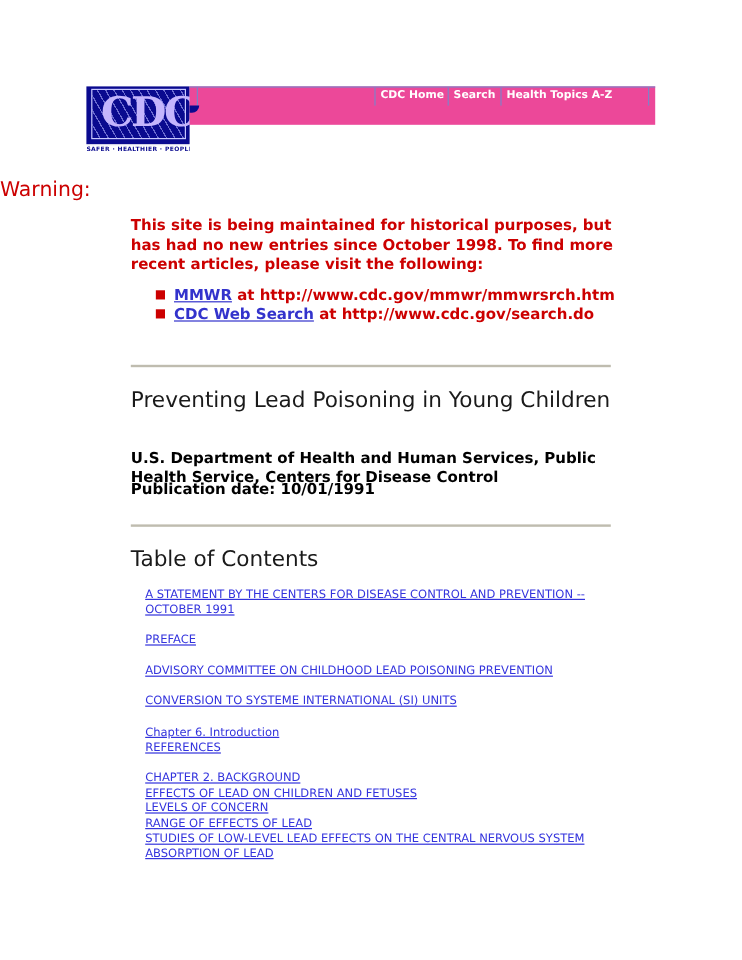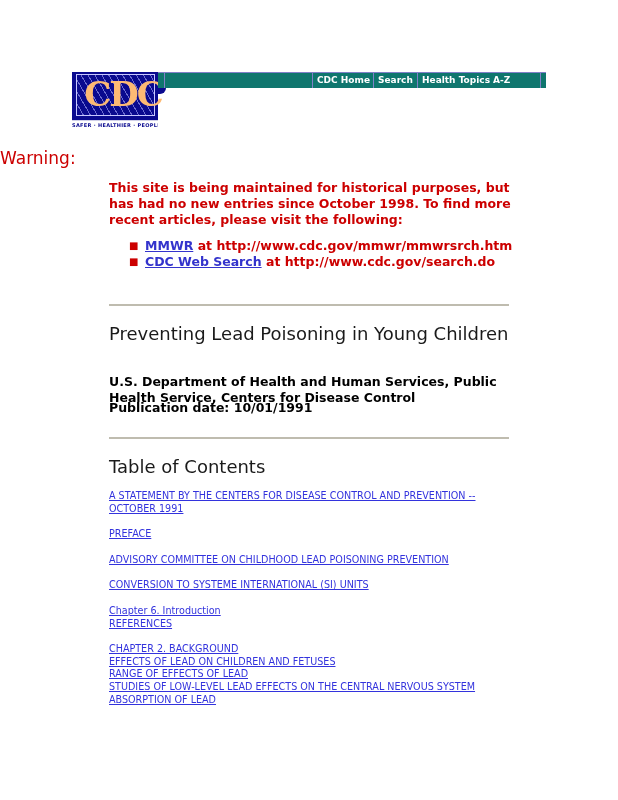--- a/index.html
+++ b/index.html
@@ -4,24 +4,24 @@
   <style>
     html, body { margin: 0; padding: 0; background: #ffffff; }
     body { width: 618px; height: 800px; position: relative; overflow: hidden; font-family: "DejaVu Sans", "Liberation Sans", sans-serif; }
 
     
     .header { position: absolute; left: 72px; top: 72px; width: 474px; height: 56px; }
     .logo-box { position: absolute; left: 0; top: 0; width: 86px; height: 48px; background: #0a0a8f; }
     .logo-inner { position: absolute; left: 4px; top: 2px; width: 79px; height: 42px; border: 1px solid #c8c8ff; box-sizing: border-box;
       background: repeating-linear-gradient(60deg, #0a0a8f 0px, #0a0a8f 5px, #6b6bd0 5px, #6b6bd0 6px); }
     .logo-text { position: absolute; left: 6px; top: 2px; width: 90px; text-align: center; font-family: "DejaVu Serif", "Liberation Serif", serif;
-      font-weight: bold; font-size: 34px; line-height: 40px; color: #fdba74; letter-spacing: -2px; }
+      font-weight: bold; font-size: 34px; line-height: 40px; color: #c4b5fd; letter-spacing: -2px; }
     .tagline { position: absolute; left: 0; top: 48px; width: 86px; height: 9px; background: #ffffff; border-top: 1px solid #d0d0e8;
       font-size: 5px; line-height: 8px; font-weight: bold; color: #0a0a8f; letter-spacing: 0.3px; white-space: nowrap; overflow: hidden; }
-    .navbar { position: absolute; left: 86px; top: 0; width: 388px; height: 16px; background: #0f766e; border-top: 1px solid #8080c8; box-sizing: border-box; }
+    .navbar { position: absolute; left: 86px; top: 0; width: 388px; height: 32px; background: #ec4899; border-top: 1px solid #8080c8; box-sizing: border-box; }
     .nav-corner { position: absolute; left: 86px; top: 16px; width: 8px; height: 6px; background: #0a0a8f; border-bottom-right-radius: 8px; }
     .nav-divider-left { position: absolute; left: 6px; top: 0; width: 1px; height: 16px; background: #8080c8; }
     .nav-item { position: absolute; top: 0; height: 15px; line-height: 15px; font-size: 9px; font-weight: bold; color: #ffffff;
       padding-left: 4px; border-left: 1px solid #8080c8; box-sizing: border-box; white-space: nowrap; }
     .nav-home { left: 154px; width: 61px; }
     .nav-search { left: 215px; width: 44px; }
     .nav-topics { left: 259px; width: 124px; border-right: 1px solid #8080c8; }
 
     
     .warning-title { position: absolute; left: 0; top: 148px; width: 618px; font-size: 17px; color: #cc0000; }
@@ -31,21 +31,21 @@
     .warning-list li .bullet { position: absolute; left: 20px; top: 0; font-size: 10px; color: #cc0000; }
     .warning-list a { color: #3333cc; text-decoration: underline; }
 
     .rule { position: absolute; left: 109px; width: 400px; height: 2px; background: #bfbcaf; }
 
     .doc-title { position: absolute; left: 109px; top: 323px; font-size: 18px; color: #1a1a1a; white-space: nowrap; }
     .doc-meta { position: absolute; left: 109px; top: 358px; width: 410px; font-size: 12.5px; font-weight: bold; color: #000; line-height: 16px; margin-top: 16px; }
     .doc-date { position: absolute; left: 109px; top: 400px; font-size: 12.5px; font-weight: bold; color: #000; text-align: right; }
 
     .toc-title { position: absolute; left: 109px; top: 456px; font-size: 18px; color: #1a1a1a; }
-    .toc { position: absolute; left: 109px; top: 490px; width: 410px; }
+    .toc { position: absolute; left: 121px; top: 490px; width: 410px; }
     .toc-group { margin-bottom: 13px; }
     .toc a { display: block; font-size: 9.6px; line-height: 12.6px; color: #3333dd; text-decoration: underline; }
   </style>
 </head>
 <body>
 
 <div class="header">
   <div class="logo-box">
     <div class="logo-inner"></div>
     <div class="logo-text">CDC</div>
@@ -97,17 +97,18 @@
   <div class="toc-group">
     <a href="#">CONVERSION TO SYSTEME INTERNATIONAL (SI) UNITS</a>
   </div>
   <div class="toc-group">
     <a href="#">Chapter 6. Introduction</a>
     <a href="#">REFERENCES</a>
   </div>
   <div class="toc-group">
     <a href="#">CHAPTER 2. BACKGROUND</a>
     <a href="#">EFFECTS OF LEAD ON CHILDREN AND FETUSES</a>
+    <a href="#">LEVELS OF CONCERN</a>
     <a href="#">RANGE OF EFFECTS OF LEAD</a>
     <a href="#">STUDIES OF LOW-LEVEL LEAD EFFECTS ON THE CENTRAL NERVOUS SYSTEM</a>
     <a href="#">ABSORPTION OF LEAD</a>
   </div>
 </div>
 
 </body></html>

